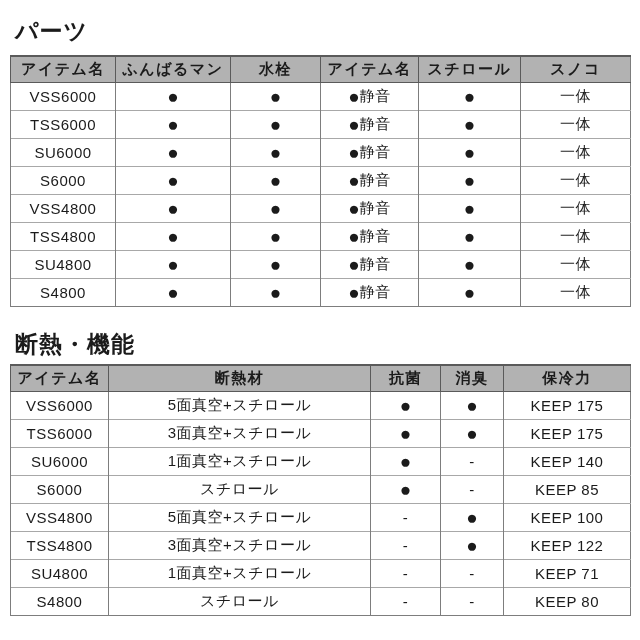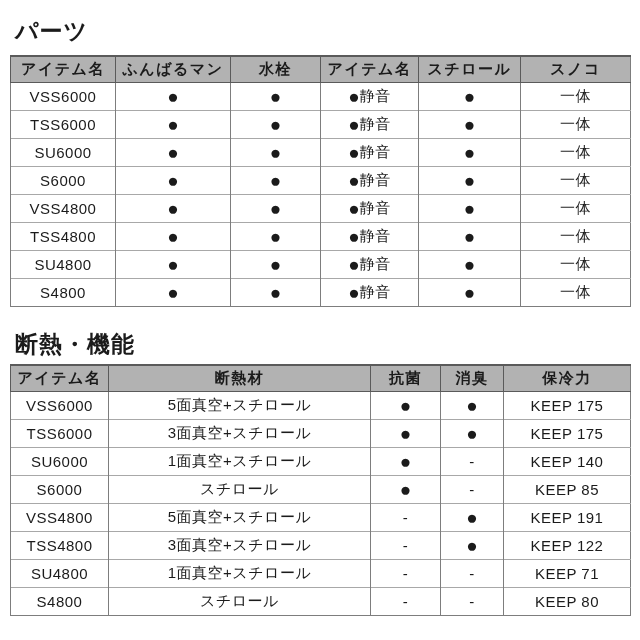--- a/index.html
+++ b/index.html
@@ -212,21 +212,21 @@
         <td>スチロール</td>
         <td><span class="dot">●</span></td>
         <td>-</td>
         <td>KEEP 85</td>
       </tr>
       <tr>
         <td>VSS4800</td>
         <td>5面真空+スチロール</td>
         <td>-</td>
         <td><span class="dot">●</span></td>
-        <td>KEEP 191</td>
+        <td>KEEP 100</td>
       </tr>
       <tr>
         <td>TSS4800</td>
         <td>3面真空+スチロール</td>
         <td>-</td>
         <td><span class="dot">●</span></td>
         <td>KEEP 122</td>
       </tr>
       <tr>
         <td>SU4800</td>

